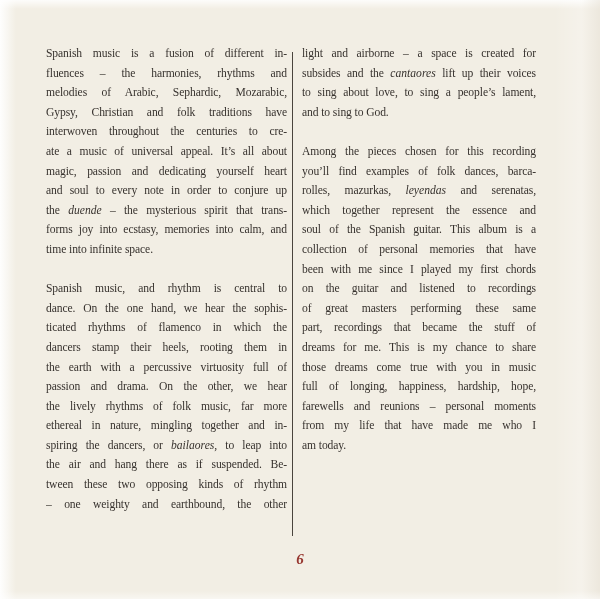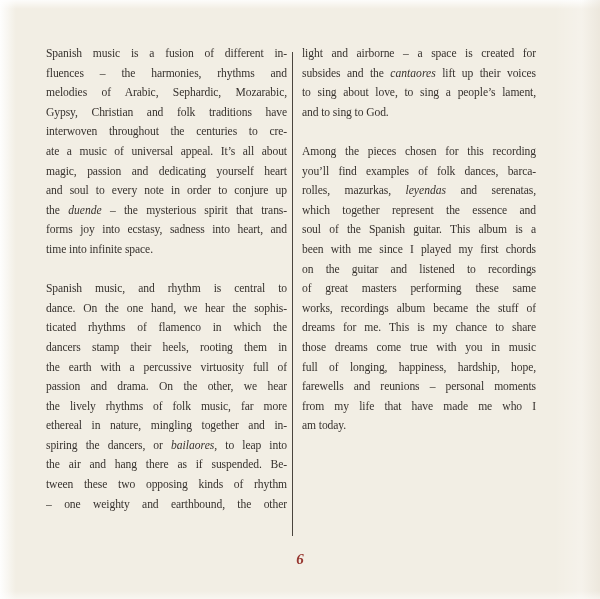--- a/index.html
+++ b/index.html
@@ -70,21 +70,21 @@
     <div class="para">
       <div class="line">Spanish music is a fusion of different in-</div>
       <div class="line">fluences – the harmonies, rhythms and</div>
       <div class="line">melodies of Arabic, Sephardic, Mozarabic,</div>
       <div class="line">Gypsy, Christian and folk traditions have</div>
       <div class="line">interwoven throughout the centuries to cre-</div>
       <div class="line">ate a music of universal appeal. It’s all about</div>
       <div class="line">magic, passion and dedicating yourself heart</div>
       <div class="line">and soul to every note in order to conjure up</div>
       <div class="line">the <em>duende</em> – the mysterious spirit that trans-</div>
-      <div class="line">forms joy into ecstasy, sadness into heart, and</div>
+      <div class="line">forms joy into ecstasy, memories into calm, and</div>
       <div class="line final">time into infinite space.</div>
     </div>
     <div class="para">
       <div class="line">Spanish music, and rhythm is central to</div>
       <div class="line">dance. On the one hand, we hear the sophis-</div>
       <div class="line">ticated rhythms of flamenco in which the</div>
       <div class="line">dancers stamp their heels, rooting them in</div>
       <div class="line">the earth with a percussive virtuosity full of</div>
       <div class="line">passion and drama. On the other, we hear</div>
       <div class="line">the lively rhythms of folk music, far more</div>
@@ -104,24 +104,25 @@
       <div class="line">subsides and the <em>cantaores</em> lift up their voices</div>
       <div class="line">to sing about love, to sing a people’s lament,</div>
       <div class="line final">and to sing to God.</div>
     </div>
     <div class="para">
       <div class="line">Among the pieces chosen for this recording</div>
       <div class="line">you’ll find examples of folk dances, barca-</div>
       <div class="line">rolles, mazurkas, <em>leyendas</em> and serenatas,</div>
       <div class="line">which together represent the essence and</div>
       <div class="line">soul of the Spanish guitar. This album is a</div>
+      <div class="line">collection of personal memories that have</div>
       <div class="line">been with me since I played my first chords</div>
       <div class="line">on the guitar and listened to recordings</div>
       <div class="line">of great masters performing these same</div>
-      <div class="line">works, recordings album became the stuff of</div>
+      <div class="line">part, recordings that became the stuff of</div>
       <div class="line">dreams for me. This is my chance to share</div>
       <div class="line">those dreams come true with you in music</div>
       <div class="line">full of longing, happiness, hardship, hope,</div>
       <div class="line">farewells and reunions – personal moments</div>
       <div class="line">from my life that have made me who I</div>
       <div class="line final">am today.</div>
     </div>
   </div>
 
 <div class="page-number">6</div>

